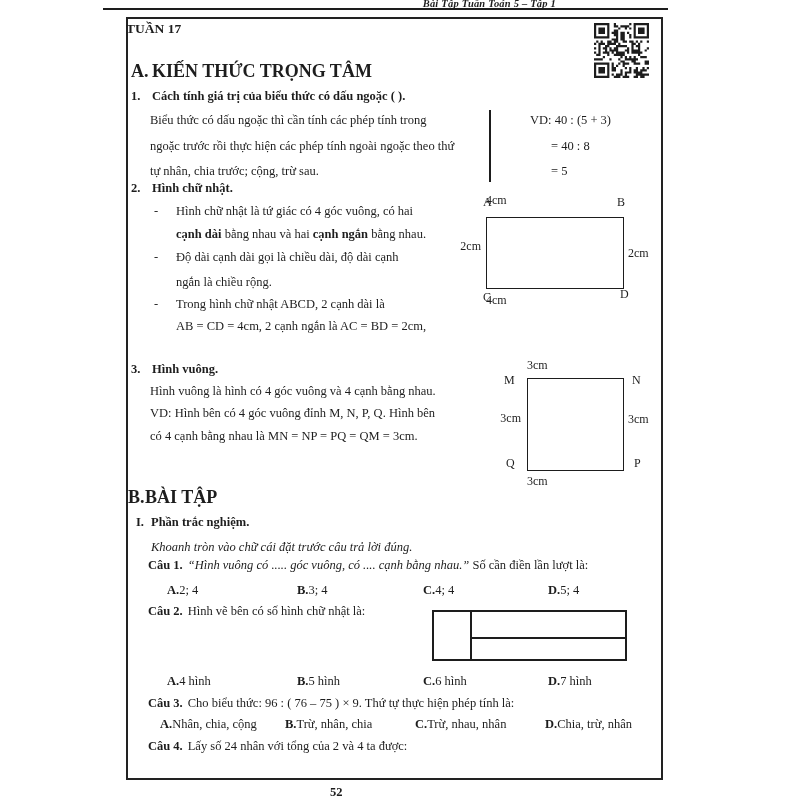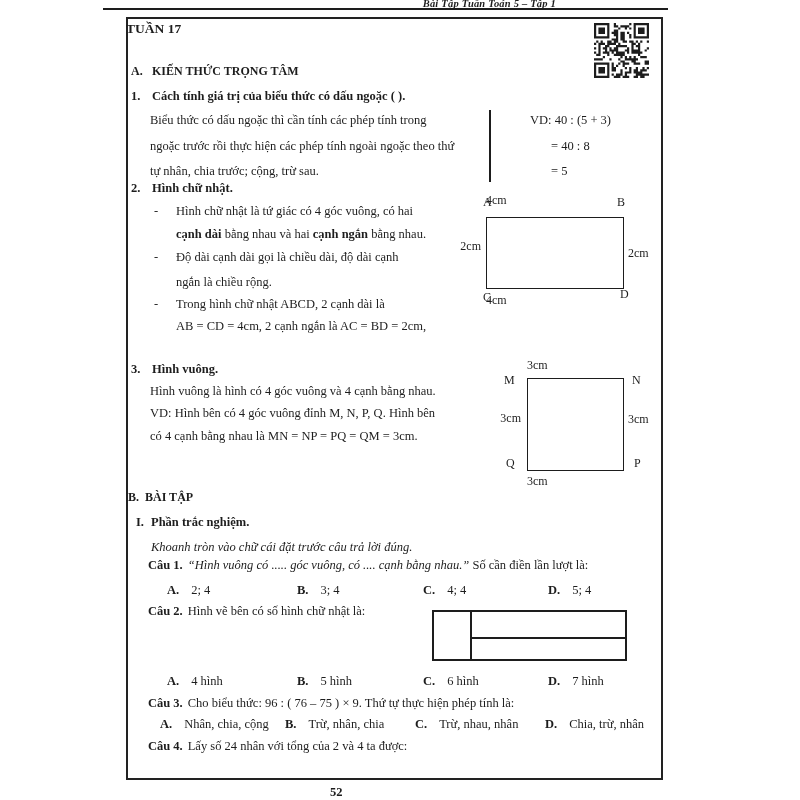--- a/index.html
+++ b/index.html
@@ -10,32 +10,32 @@
   }
   .page{position:relative;width:668px;height:800px;overflow:hidden;background:#fff}
   .abs{position:absolute}
   .line{white-space:nowrap;line-height:14px}
   .b{font-weight:700}
   .i{font-style:italic}
   .num{display:inline-block}
   .w21{width:21px}
   .w17{width:17px}
   .w15{width:15px}
-  .fs13{font-size:12px}
+  .fs13{font-size:18px}
   .fs135{font-size:13.5px}
   .booklet-title{right:112px;top:-3px;font-size:10.5px;letter-spacing:.2px}
   .top-rule{left:103px;top:8px;width:585px;height:2px;background:#1d1d1d}
   .content-box{left:126px;top:17px;width:537px;height:763px;border:2px solid #222;box-sizing:border-box}
   .week-title{left:126px;top:22px;width:537px;}
   .divider-v{width:1.5px;background:#1d1d1d}
   .shape{border:1.5px solid #1d1d1d;box-sizing:border-box;background:#fff}
   .dlabel{font-size:12px;line-height:13px;white-space:nowrap}
   .center{}
   .right{text-align:right}
-  .opt .opt-text{margin-left:12px}
+  .opt .opt-text{margin-left:0}
   .qlabel{margin-right:5px}
   .q2fig{border:2px solid #1d1d1d;box-sizing:border-box;background:#fff}
   .q2fig .vline{position:absolute;left:36px;top:0;bottom:0;width:2px;background:#1d1d1d}
   .q2fig .hline{position:absolute;left:36px;right:0;top:25px;height:2px;background:#1d1d1d}
   .page-number{left:330px;top:785px;width:60px;text-align:left}
 </style>
 </head>
 <body>
 
 <div class="page">

